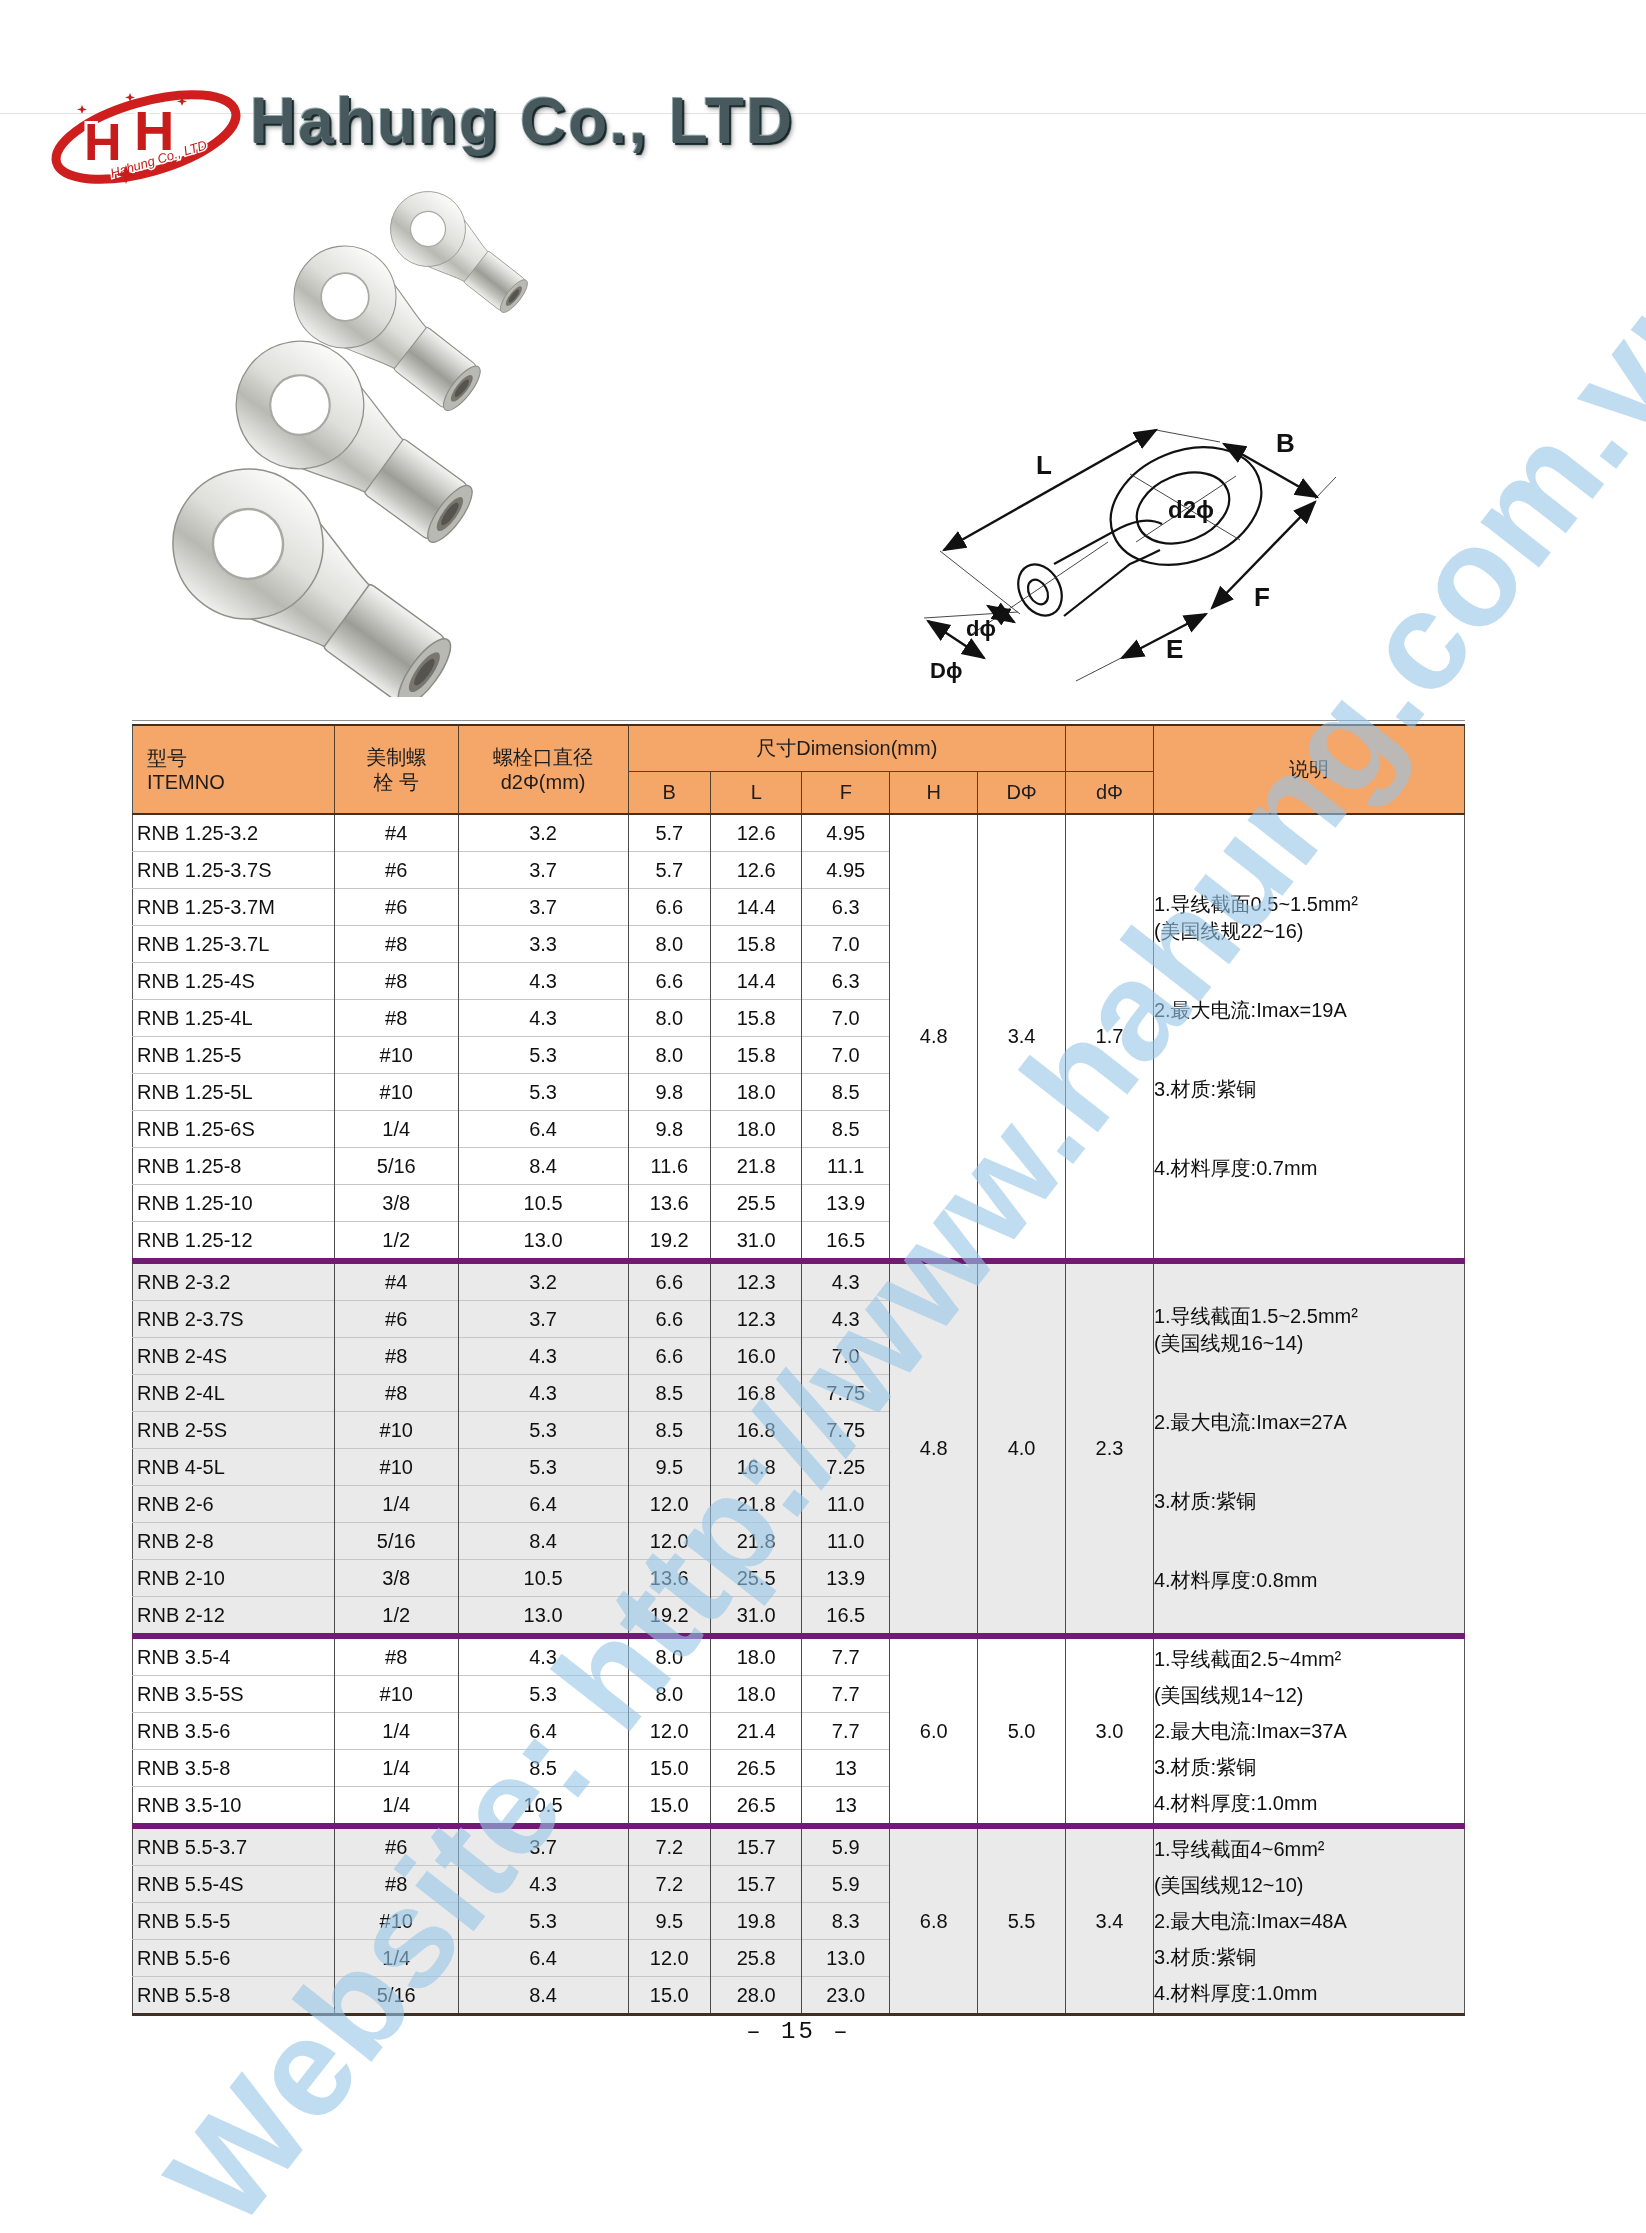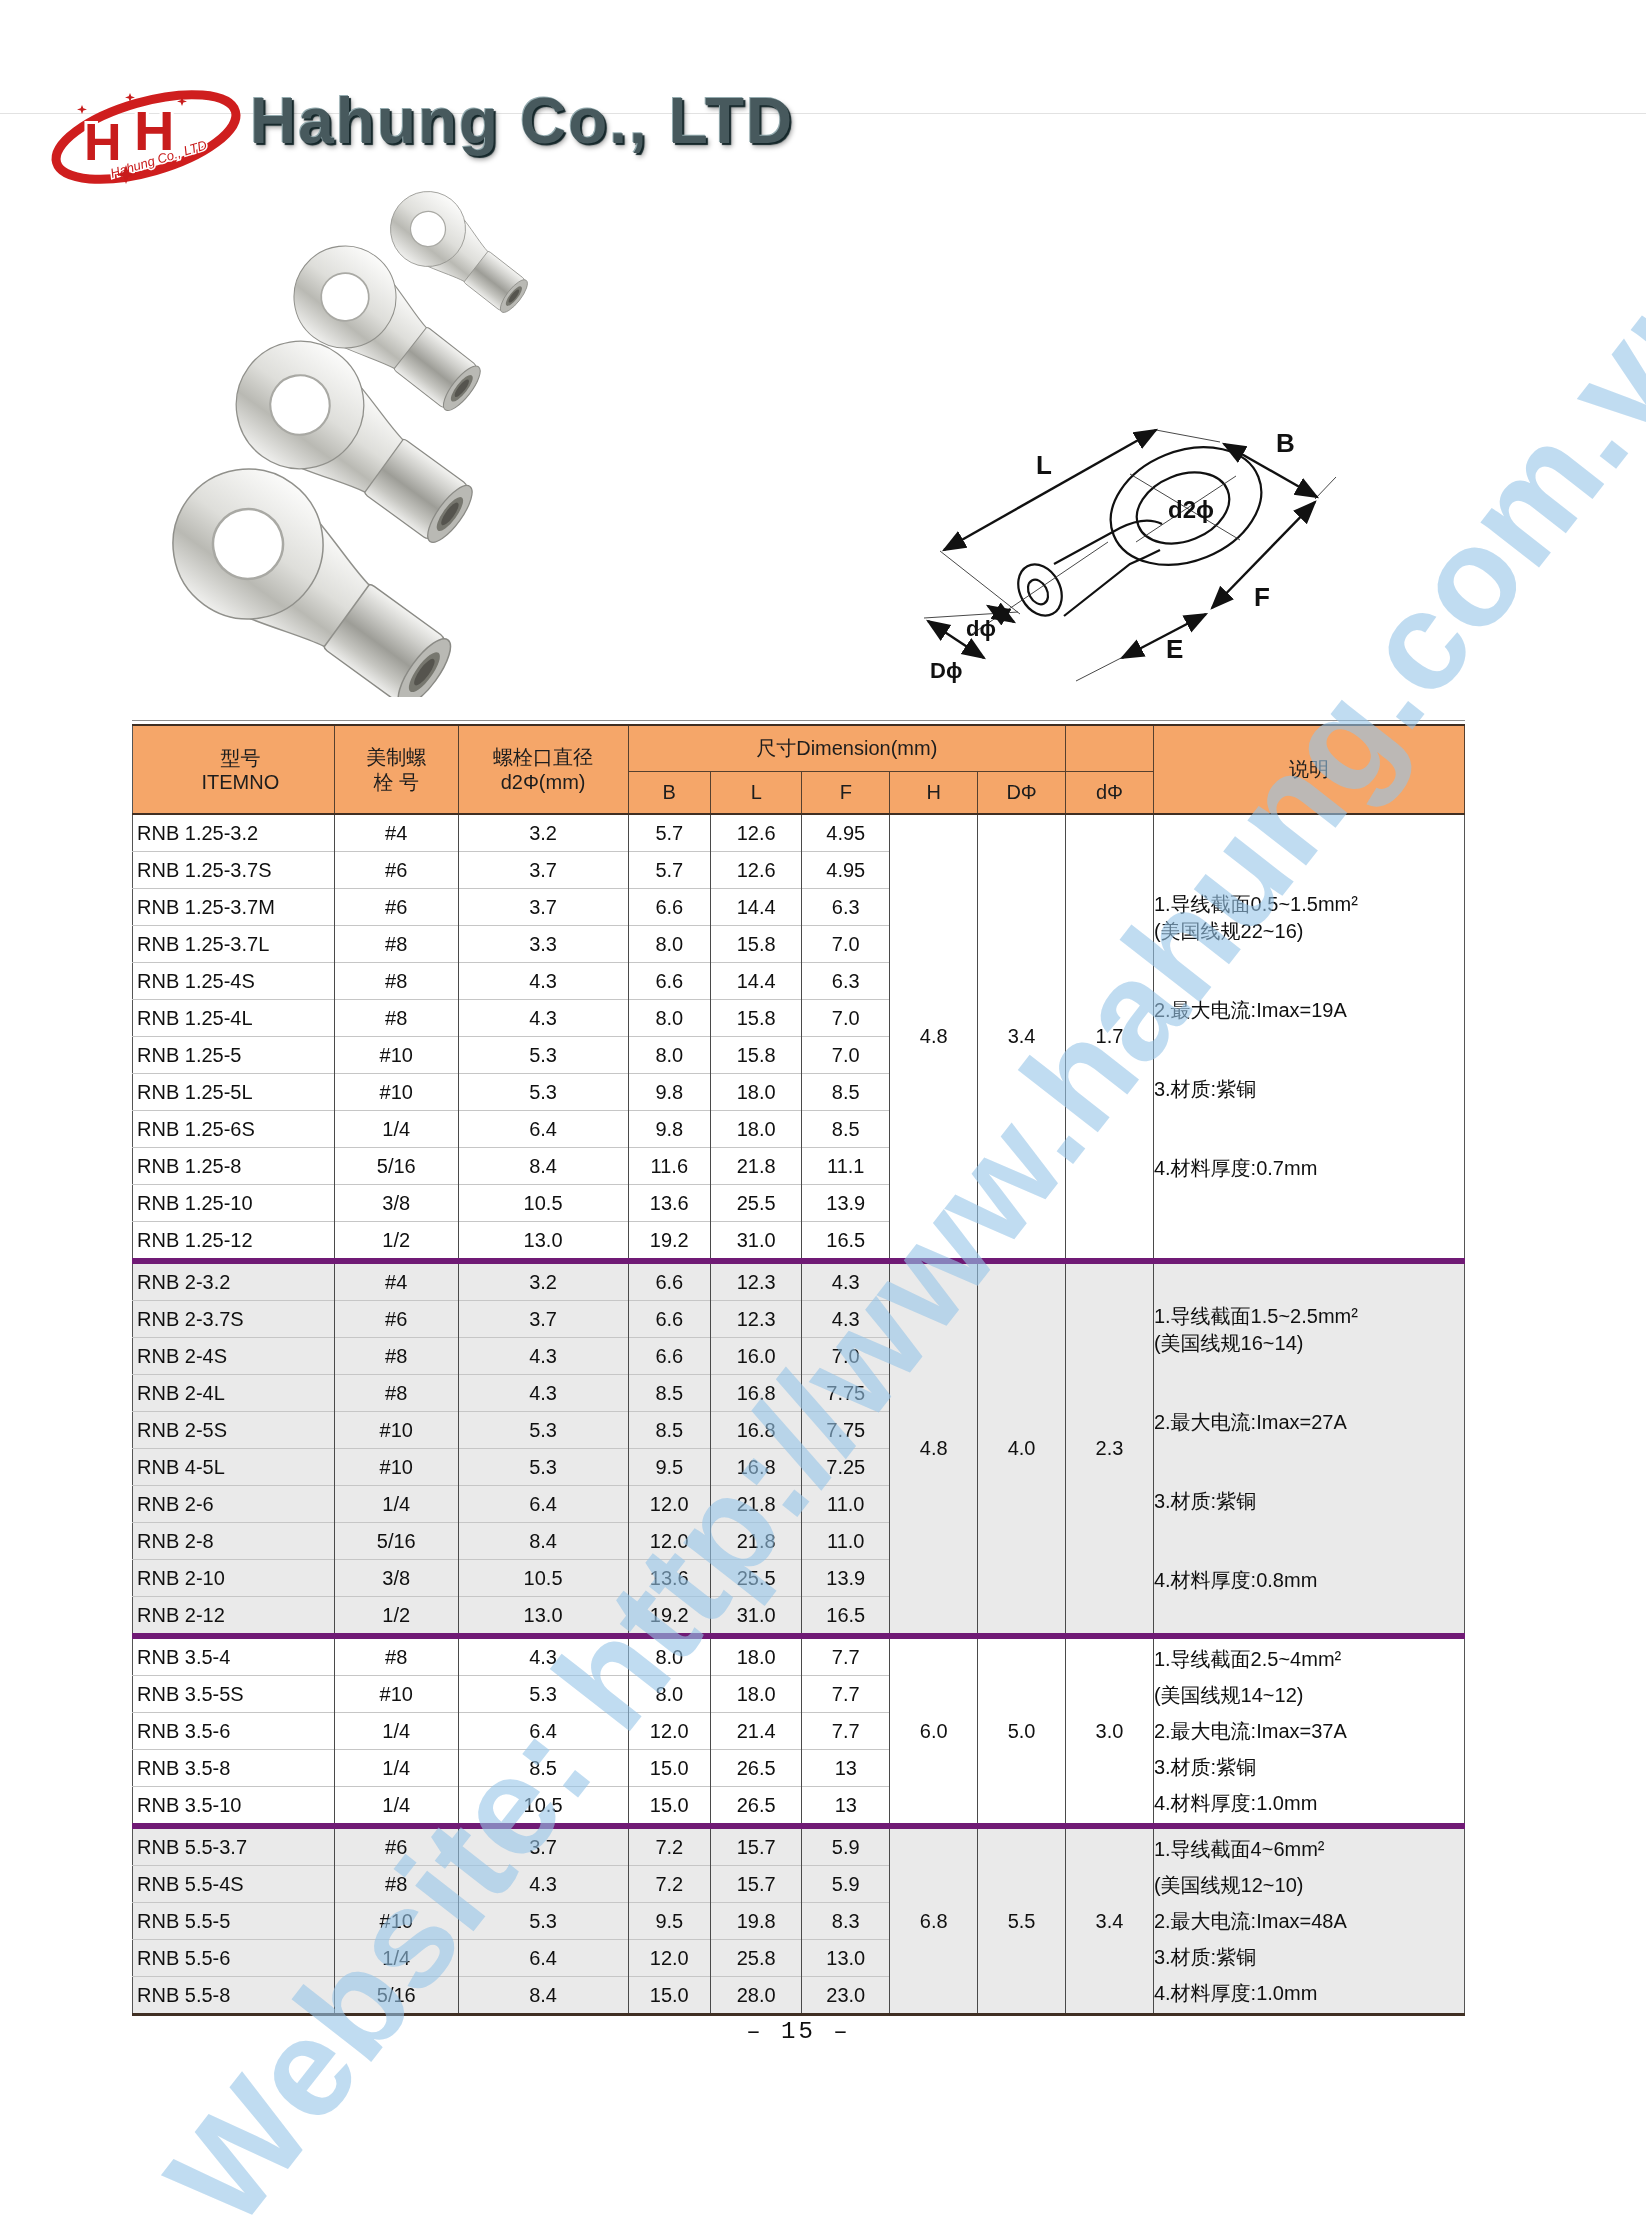--- a/index.html
+++ b/index.html
@@ -26,21 +26,21 @@
   .table-wrap { position:absolute; left:132px; top:720px; width:1333px;
                 border-top:1px solid #8f8f8f; padding-top:3px; }
   table.spec { border-collapse:collapse; table-layout:fixed; width:100%;
                border-top:2px solid #402f23; border-bottom:3px solid #402f23;
                border-left:1px solid #555; border-right:1px solid #555; }
   thead { border-bottom:2px solid #402f23; }
   th { background:#F5A669; border-right:1px solid #56402e; border-bottom:1px solid #56402e;
        font-weight:normal; color:#1d1d1d; font-size:20px; padding:0; }
   .h1 th { height:45px; }
   .h2 th { height:41px; }
-  .th-item { text-align:center; padding-left:14px; line-height:1.2; }
+  .th-item { text-align:left; padding-left:14px; line-height:1.2; }
   .th-two  { line-height:1.25; }
   td { border-right:1px solid #4a4a4a; font-size:20px; color:#101010;
        text-align:center; height:36px; padding:0; }
   tr.row-sep td     { border-top:1px solid #c6c6c6; }
   tr.group-start td { border-top:6px solid #701a75; }
   tr.shade td { background:#eaeaea; }
   .c-item { text-align:left; padding-left:4px; }
   .c-merge { vertical-align:middle; }
   .c-desc { text-align:left; vertical-align:middle; border-right:none; }
   .desc-line { white-space:nowrap; }

